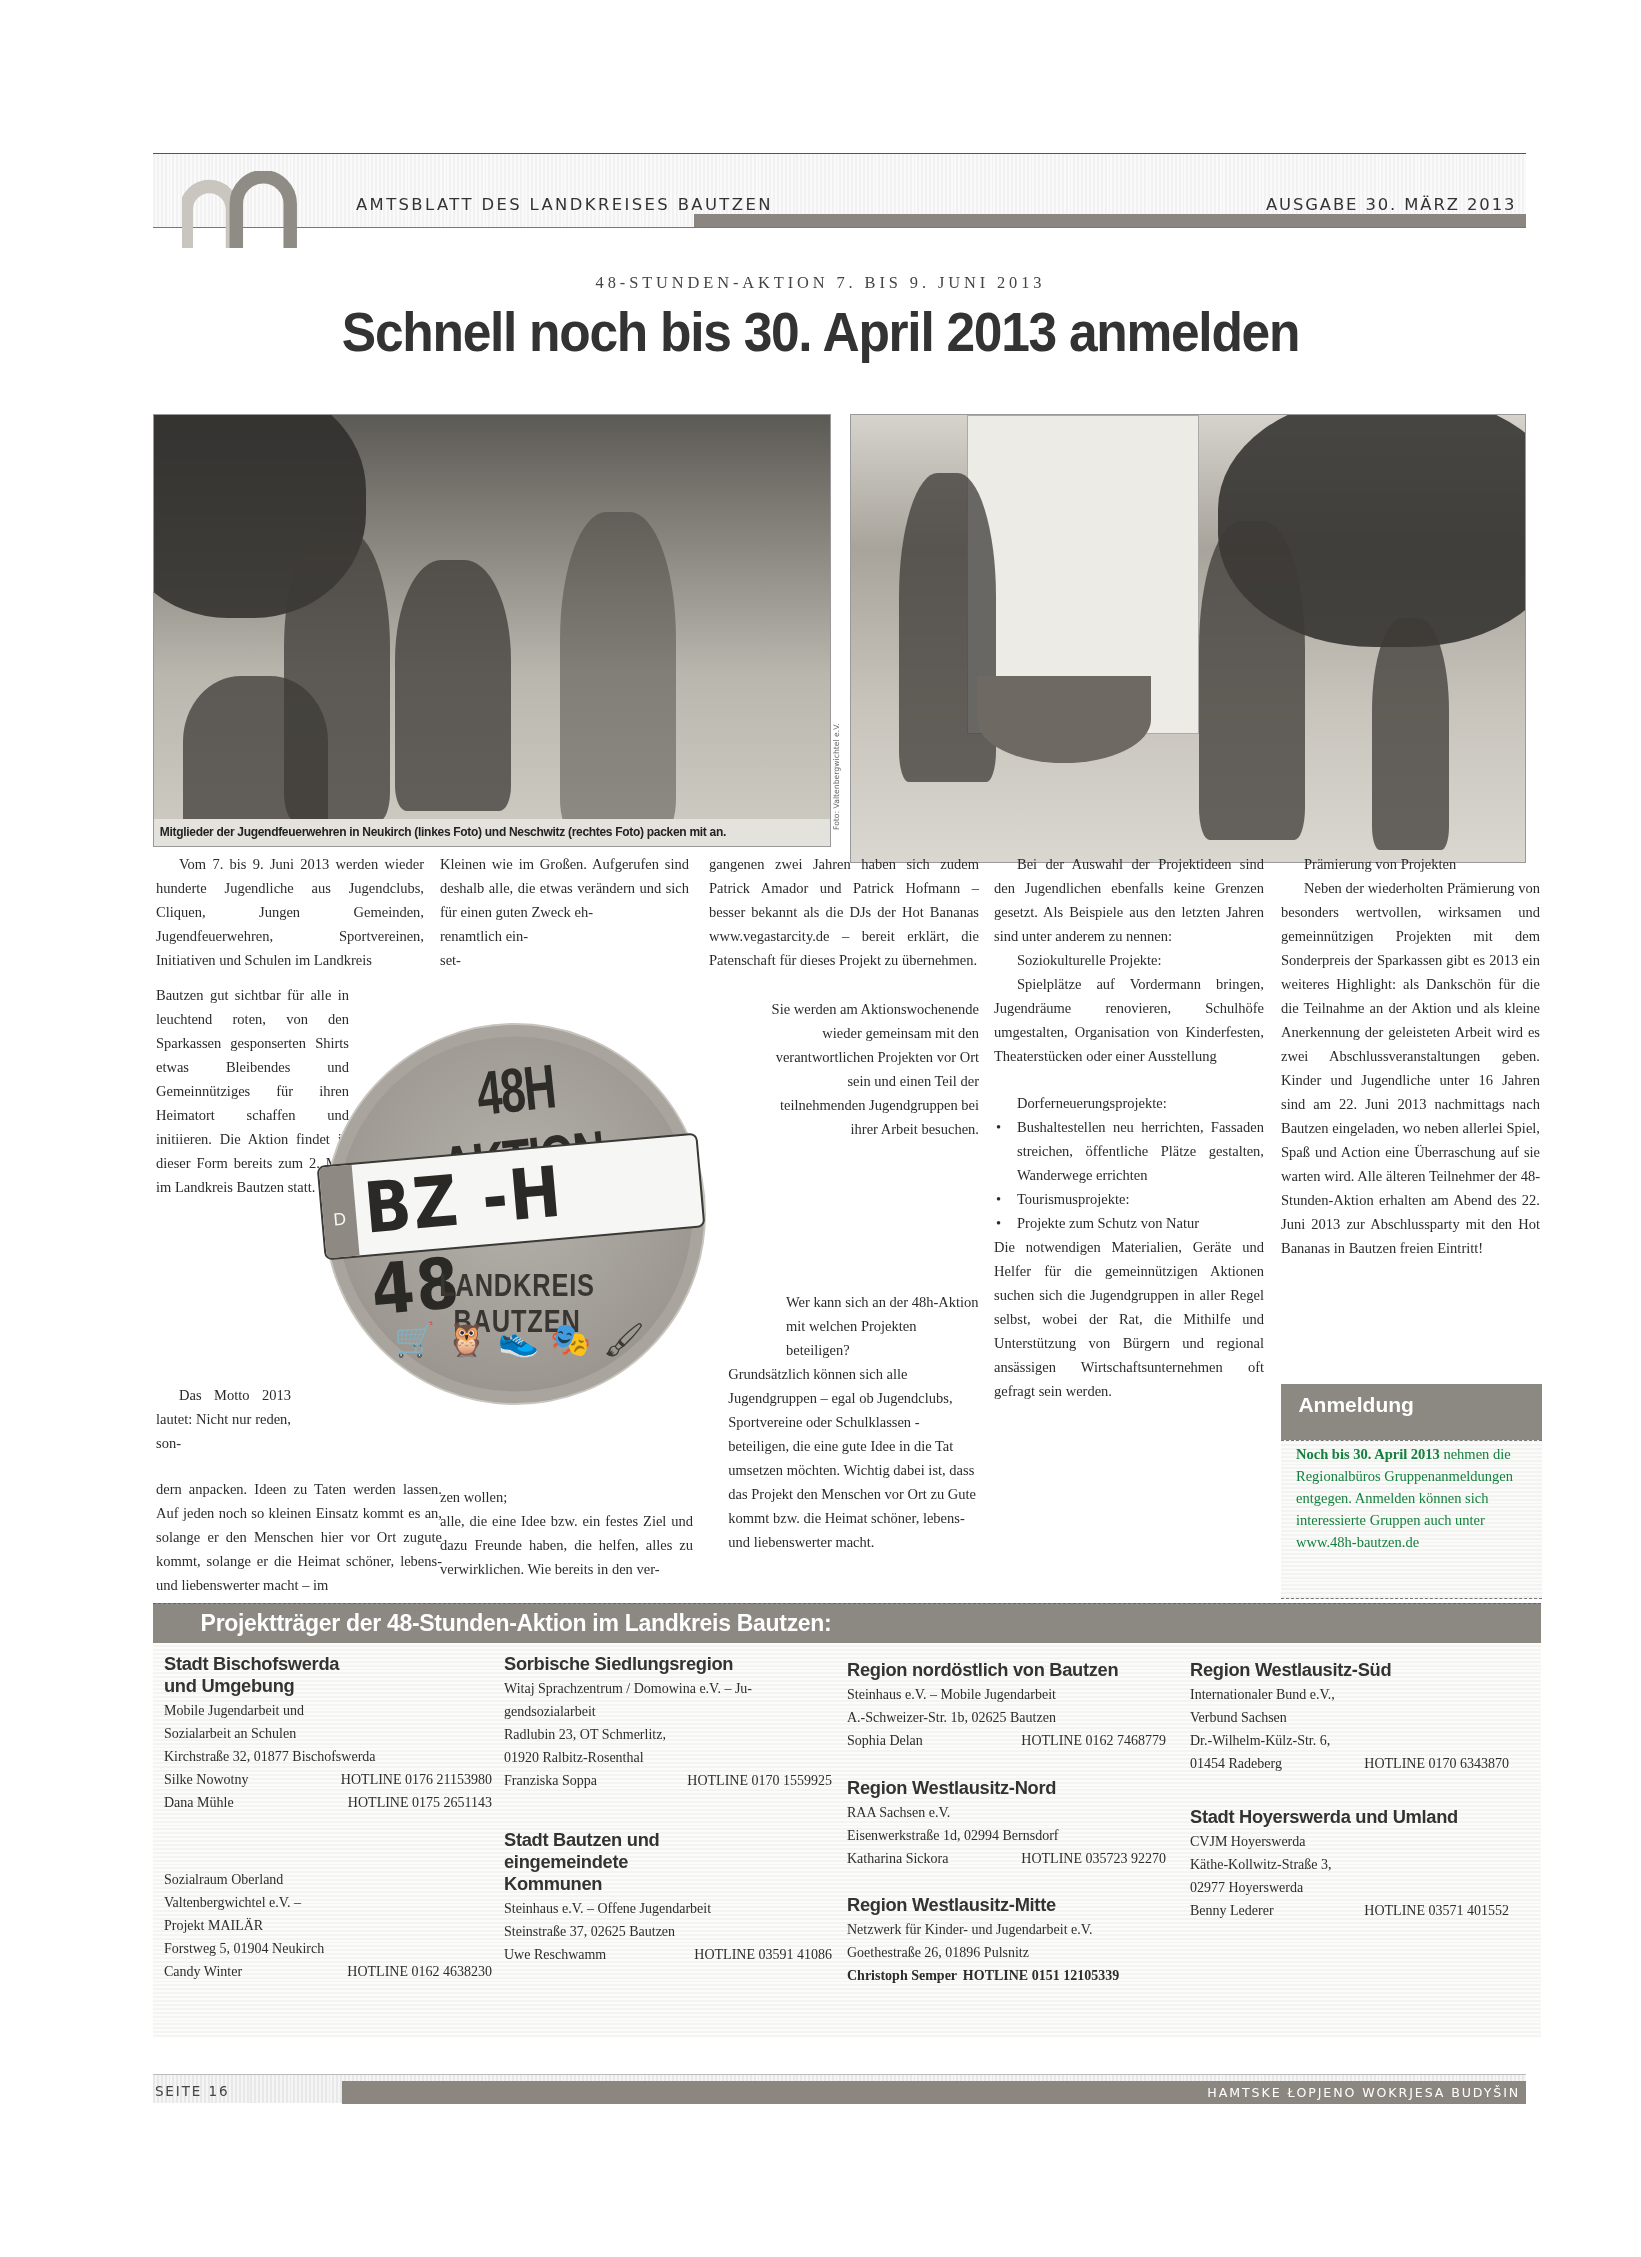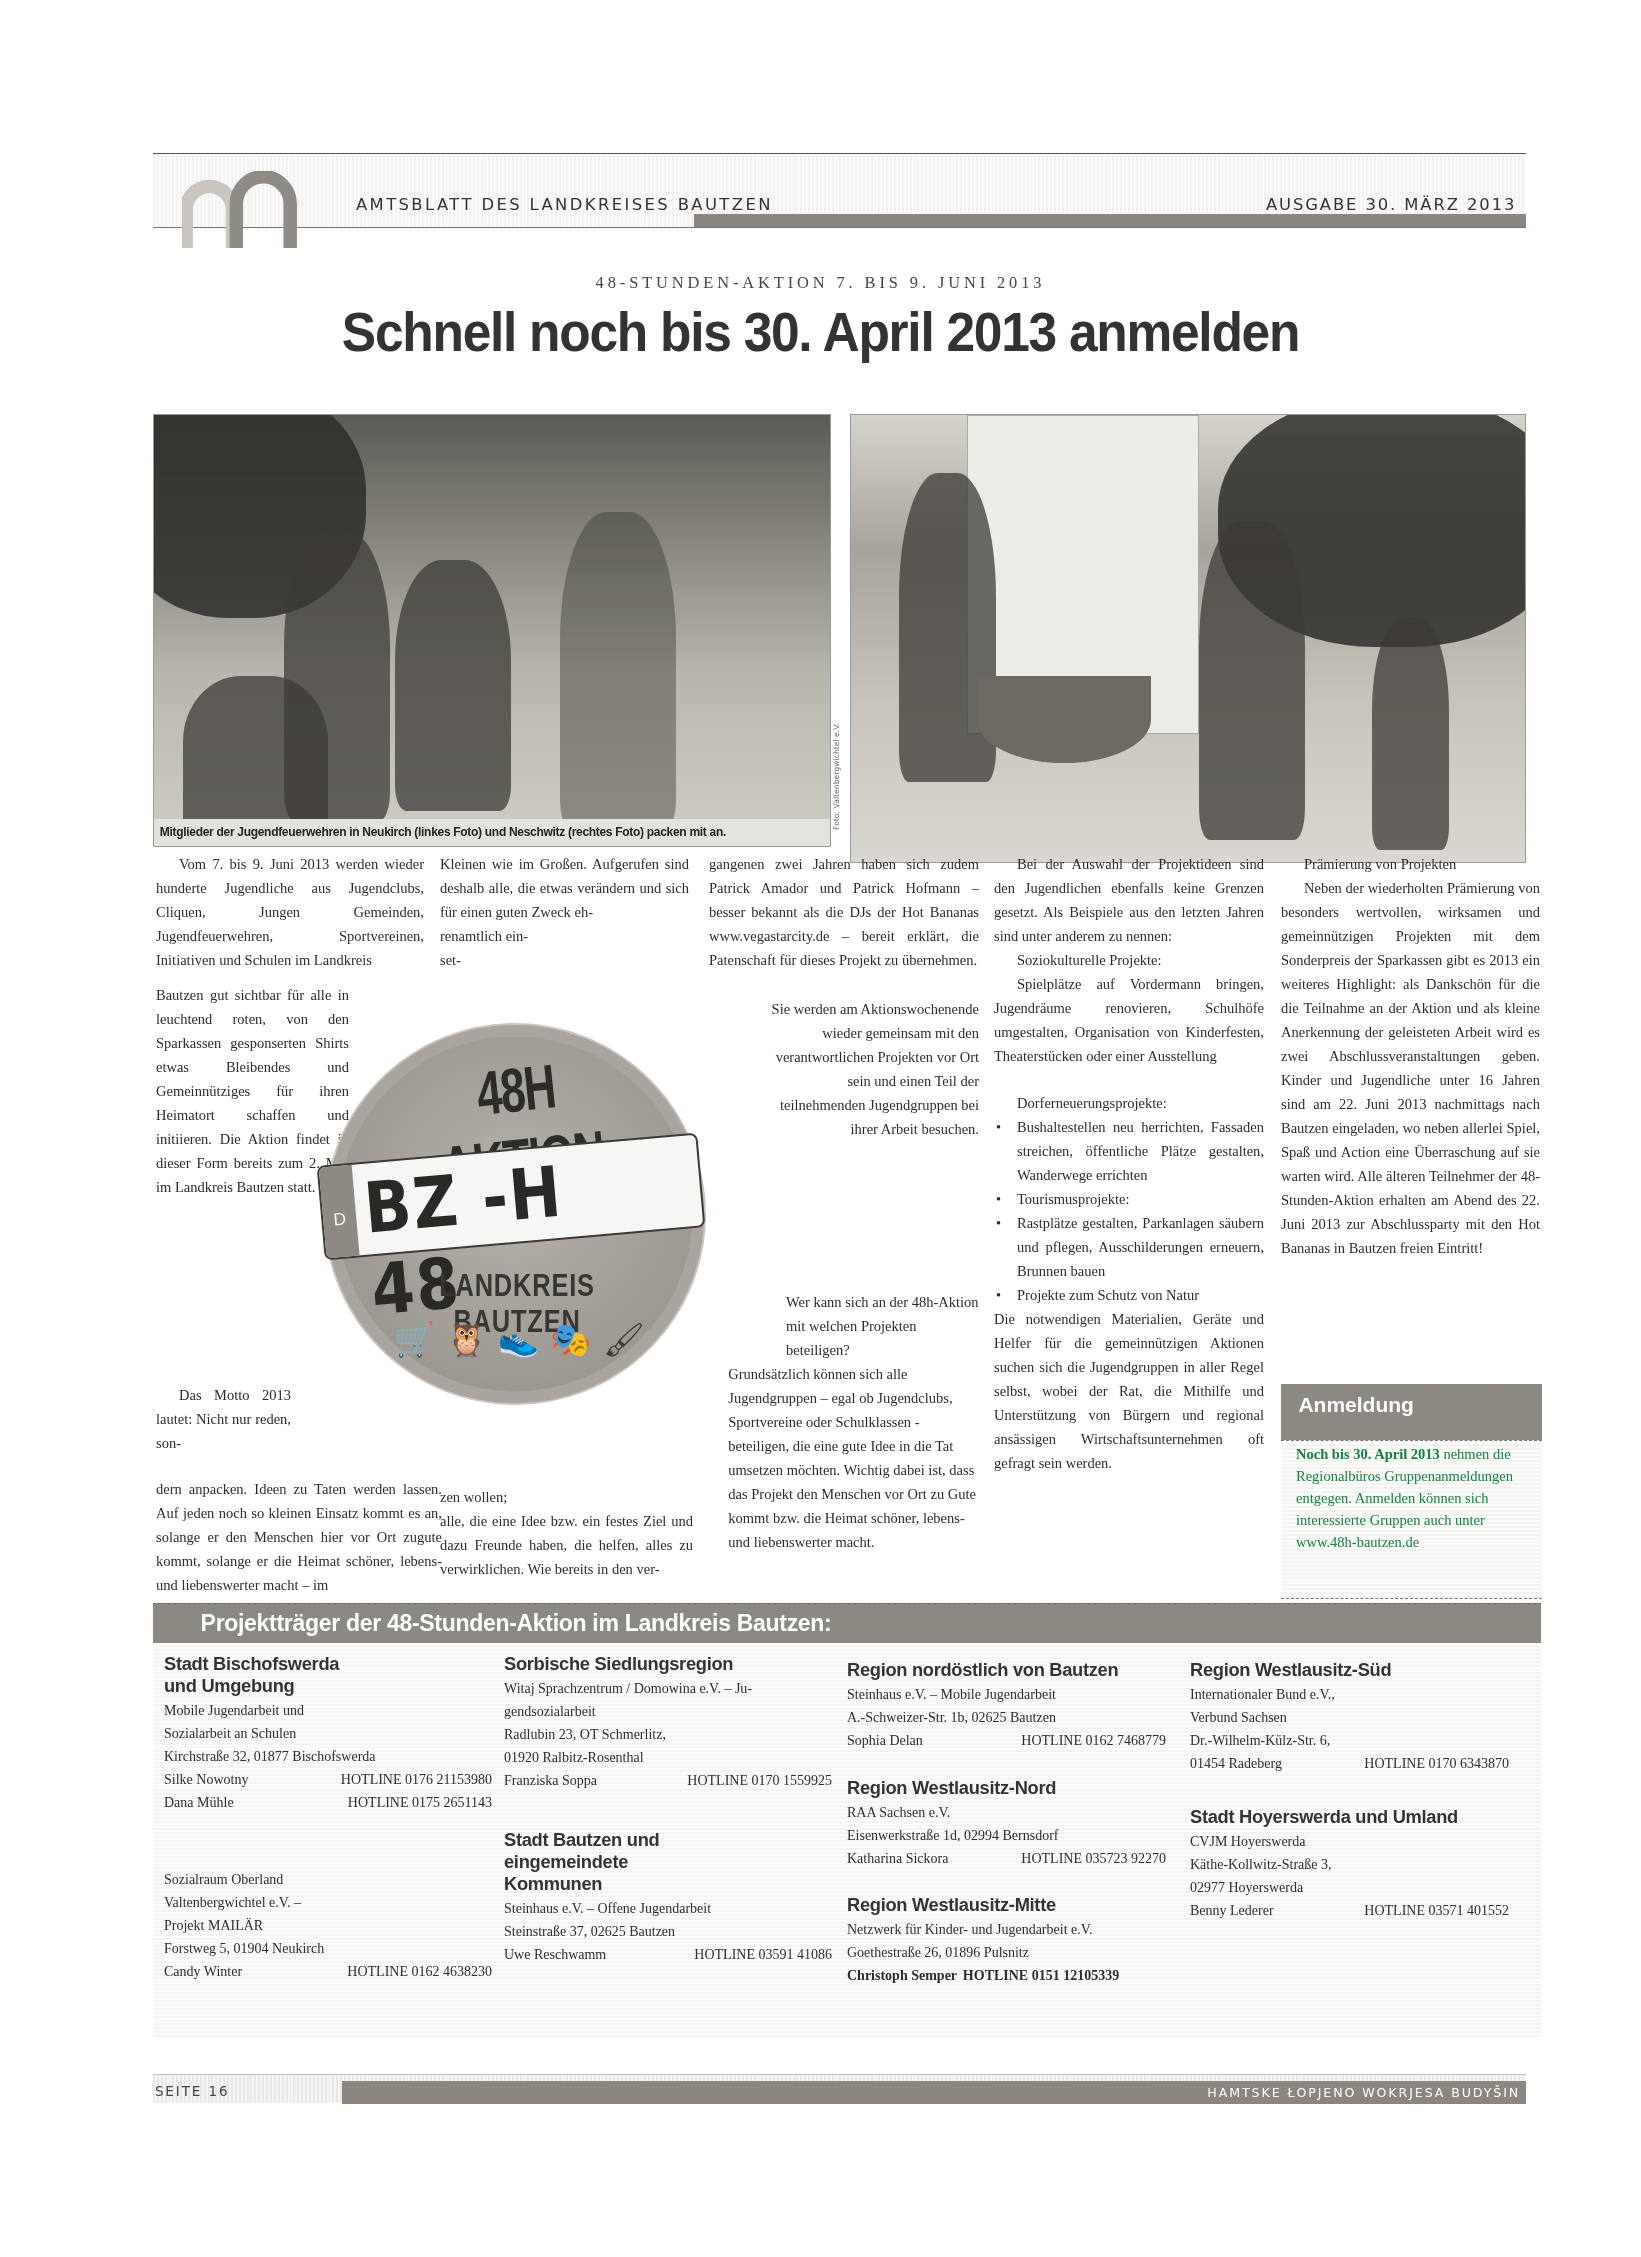--- a/index.html
+++ b/index.html
@@ -150,21 +150,20 @@
 
 <div class="txt col4">
   <p class="indent">Bei der Auswahl der Projektideen sind den Jugendlichen ebenfalls keine Grenzen gesetzt. Als Beispiele aus den letzten Jahren sind unter anderem zu nennen:</p>
   <p class="indent">Soziokulturelle Projekte:</p>
   <p class="indent">Spielplätze auf Vordermann bringen, Jugendräume renovieren, Schulhöfe umgestalten, Organisation von Kinderfesten, Theaterstücken oder einer Ausstellung</p>
   <p style="height:23px;"></p>
   <p class="indent">Dorferneuerungsprojekte:</p>
   <ul class="bullets">
     <li>Bushaltestellen neu herrichten, Fassaden streichen, öffentliche Plätze gestalten, Wanderwege errichten</li>
     <li>Tourismusprojekte:</li>
-    <li>Rastplätze gestalten, Parkanlagen säubern und pflegen, Ausschilderungen erneuern, Brunnen bauen</li>
     <li>Projekte zum Schutz von Natur</li>
   </ul>
   <p>Die notwendigen Materialien, Geräte und Helfer für die gemeinnützigen Aktionen suchen sich die Jugendgruppen in aller Regel selbst, wobei der Rat, die Mithilfe und Unterstützung von Bürgern und regional ansässigen Wirtschaftsunternehmen oft gefragt sein werden.</p>
 </div>
 
 <div class="txt col5">
   <p class="indent">Prämierung von Projekten</p>
   <p class="indent">Neben der wiederholten Prämierung von besonders wertvollen, wirksamen und gemeinnützigen Projekten mit dem Sonderpreis der Sparkassen gibt es 2013 ein weiteres Highlight: als Dankschön für die die Teilnahme an der Aktion und als kleine Anerkennung der geleisteten Arbeit wird es zwei Abschlussveranstaltungen geben. Kinder und Jugendliche unter 16 Jahren sind am 22. Juni 2013 nachmittags nach Bautzen eingeladen, wo neben allerlei Spiel, Spaß und Action eine Überraschung auf sie warten wird. Alle älteren Teilnehmer der 48-Stunden-Aktion erhalten am Abend des 22. Juni 2013 zur Abschlussparty mit den Hot Bananas in Bautzen freien Eintritt!</p>
 </div>
 

